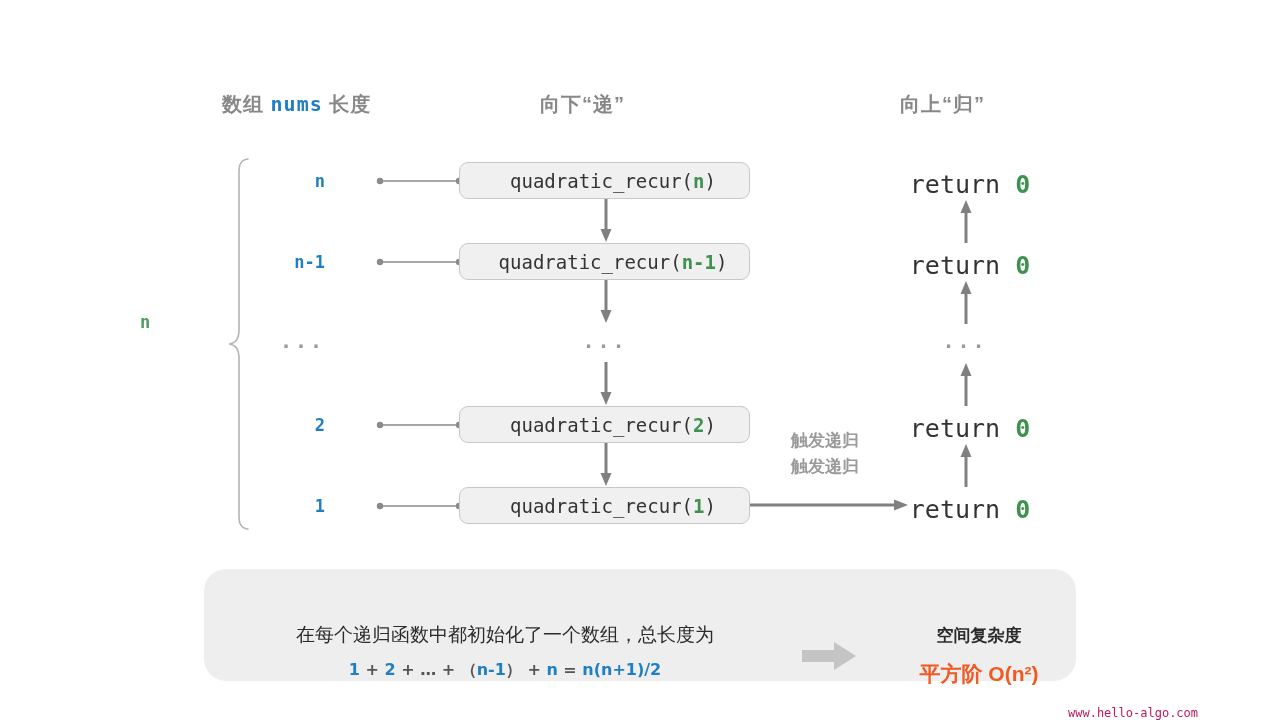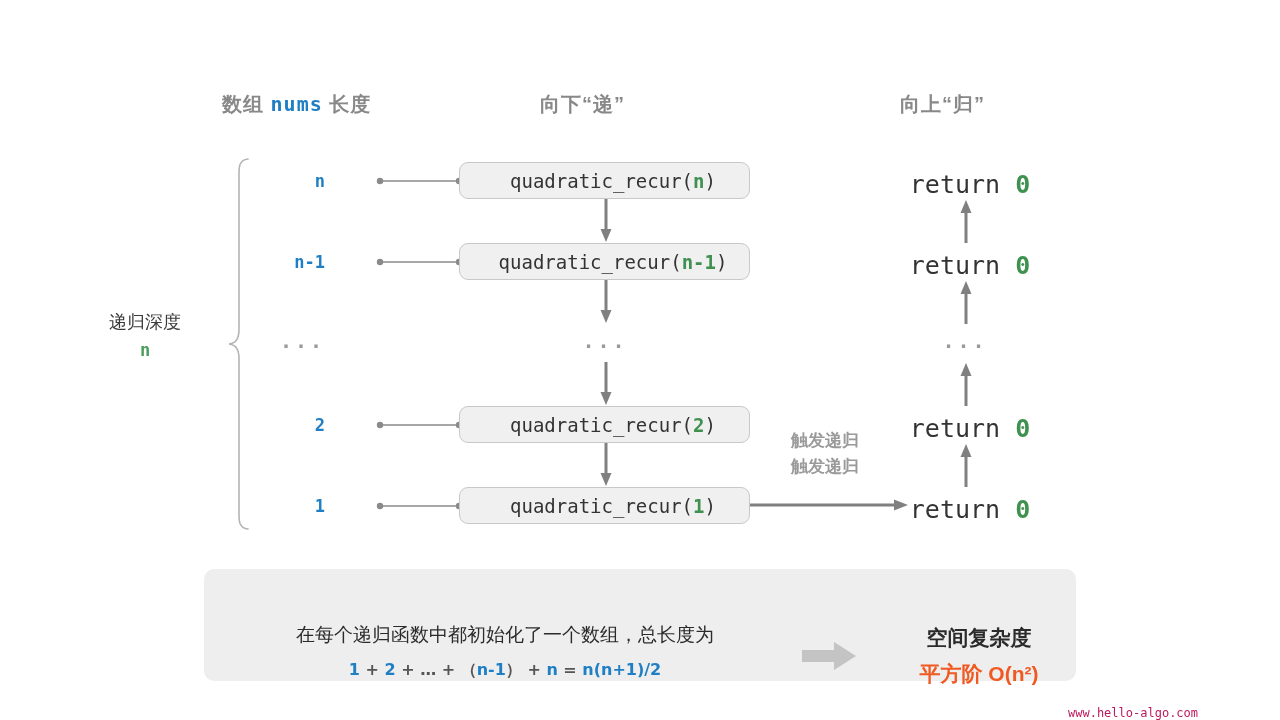--- a/index.html
+++ b/index.html
@@ -94,39 +94,39 @@
     color: #9a9a9a;
     text-align: center;
     line-height: 1.55;
     white-space: nowrap;
   }
 
   
   .summary {
     box-sizing: border-box;
     background: #eeeeee;
-    border-radius: 10px;
+    border-radius: 22px;
   }
   .sum-text {
     font-size: 19px;
     color: #2b2b2b;
     white-space: nowrap;
     text-align: center;
   }
   .sum-formula {
     font-size: 16px;
     font-weight: bold;
     color: #555555;
     white-space: nowrap;
     text-align: center;
     font-family: "DejaVu Sans", sans-serif;
   }
   .sum-formula .b { color: #1f7fc4; }
   .sum-title {
-    font-size: 21px;
+    font-size: 17px;
     font-weight: bold;
     color: #2b2b2b;
     text-align: center;
     white-space: nowrap;
   }
   .sum-result {
     font-size: 21px;
     font-weight: bold;
     color: #f05a22;
     text-align: center;
@@ -156,21 +156,20 @@
 
 <div class="abs col-head" style="left:900px; top:60px;">向上“归”</div>
 
 <div class="abs" style="left:226px; top:126px; width:30px; height:374px;">
   <svg width="30" height="374" viewBox="0 0 30 374">
     <path d="M22 2 C12 3 13 12 13 20 L13 172 C13 182 10 186 3 187 C10 188 13 192 13 202 L13 354 C13 362 12 371 22 372" fill="none" stroke="#b4b4b4" stroke-width="1.6" stroke-linecap="round"></path>
   </svg>
 </div>
 
 <div class="abs brace-caption" style="left:70px; top:278px; width:150px;">
-  <div>递归深度</div>
   <div class="green">n</div>
 </div>
 
 <div class="abs depth-label" style="left:265px; top:140px; width:60px;">n</div>
 
 <div class="abs" style="left:375px; top:140px; width:90px; height:20px;">
   <svg width="90" height="20" viewBox="0 0 90 20">
     <circle cx="5" cy="10" r="3.2" fill="#8a8a8a"></circle>
     <line x1="5" y1="10" x2="82" y2="10" stroke="#8a8a8a" stroke-width="1.6"></line>
     <circle cx="84" cy="10" r="3.2" fill="#8a8a8a"></circle>

